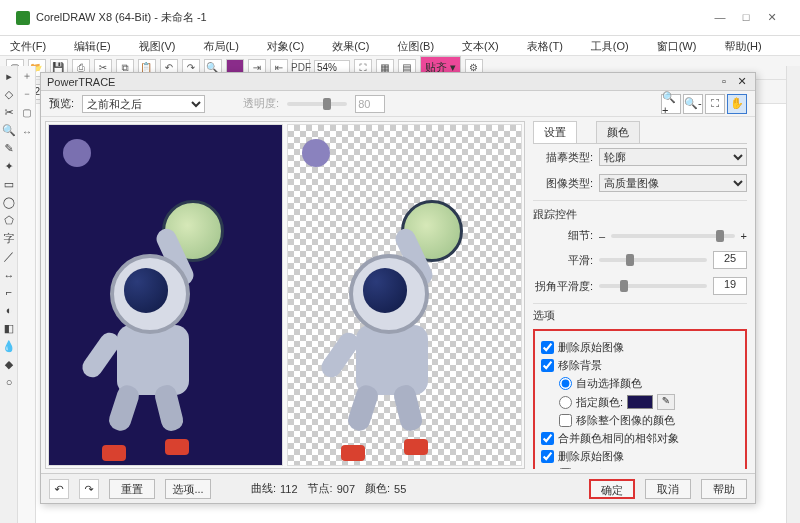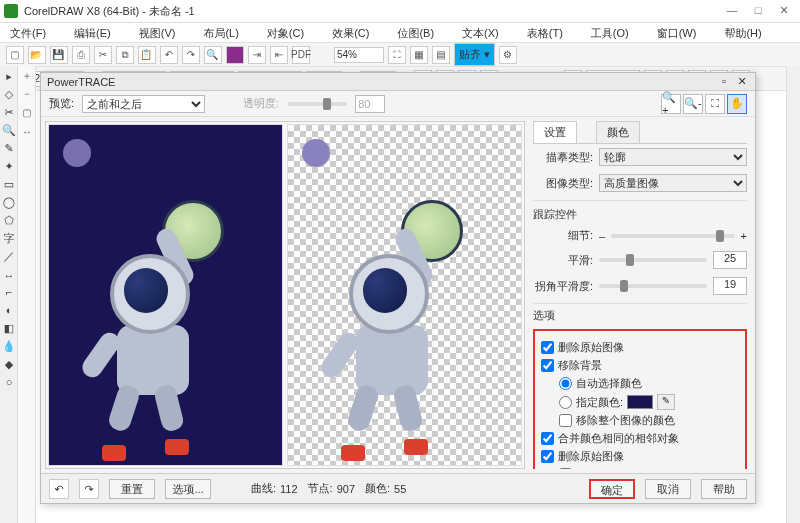--- a/index.html
+++ b/index.html
@@ -1,17 +1,17 @@
 <!DOCTYPE html>
 <html><head>
 <meta charset="utf-8">
 <style>
 * { margin:0; padding:0; box-sizing:border-box; font-family:"Microsoft YaHei","SimSun",sans-serif; font-size:11px; color:#333; }
 body { background:#fff; width:800px; height:523px; overflow:hidden; position:relative; }
-.titlebar { height:23px; background:#fff; border-bottom:1px solid #ddd; display:flex; align-items:center; padding:0 4px; }
+.titlebar { height:36px; background:#fff; border-bottom:1px solid #ddd; display:flex; align-items:center; padding:0 16px; }
 .titlebar .logo { width:14px; height:14px; background:#2c8a2c; border-radius:2px; margin-right:6px; }
 .titlebar .wctl { margin-left:auto; display:flex; gap:2px; }
 .titlebar .wctl div { width:24px; height:16px; text-align:center; line-height:14px; color:#666; }
 .menubar { height:20px; display:flex; gap:20px; padding:2px 6px; border-bottom:1px solid #e0e0e0; }
 .menubar span { padding:1px 4px; }
 .toolbar1,.toolbar2 { height:24px; display:flex; align-items:center; gap:4px; padding:2px 6px; border-bottom:1px solid #e0e0e0; background:#f5f5f5; }
 .tbtn { width:18px; height:18px; border:1px solid #ccc; background:#fff; display:flex; align-items:center; justify-content:center; font-size:10px; color:#555; }
 .tfield { height:16px; border:1px solid #ccc; background:#fff; padding:0 2px; font-size:10px; }
 .toolboxL { position:absolute; left:0; top:66px; width:18px; background:#f0f0f0; border-right:1px solid #ddd; bottom:0; display:flex; flex-direction:column; gap:2px; padding:2px 1px; }
 .toolboxL div { width:16px; height:16px; border:1px solid transparent; display:flex; align-items:center; justify-content:center; font-size:11px; color:#444; }
@@ -105,25 +105,25 @@
   <div class="tbtn">✂</div>
   <div class="tbtn">⧉</div>
   <div class="tbtn">📋</div>
   <div class="tbtn">↶</div>
   <div class="tbtn">↷</div>
   <div class="tbtn">🔍</div>
   <div class="tbtn" style="background:#8a2c8a"></div>
   <div class="tbtn">⇥</div>
   <div class="tbtn">⇤</div>
   <div class="tbtn">PDF</div>
-  <input class="tfield" style="width: 50px; margin-left: 20px;" value="54%">
+  <input class="tfield" style="width: 36px;" value="54%">
   <div class="tbtn">⛶</div>
   <div class="tbtn">▦</div>
   <div class="tbtn">▤</div>
-  <span style="padding:3px 4px;border:1px solid #ccc;background:#0ea5e9">贴齐 ▾</span>
+  <span style="padding:3px 4px;border:1px solid #ccc;background:#ec4899">贴齐 ▾</span>
   <div class="tbtn">⚙</div>
 </div>
 
 <div class="toolbar2">
   <span>X:</span>
   <input class="tfield" style="width: 64px;" value="202.388 mm">
   <span>Y:</span>
   <input class="tfield" style="width: 64px;" value="148.5 mm">
   <input class="tfield" style="width: 64px;" value="235.303 mm">
   <input class="tfield" style="width: 64px;" value="332.669 mm">

